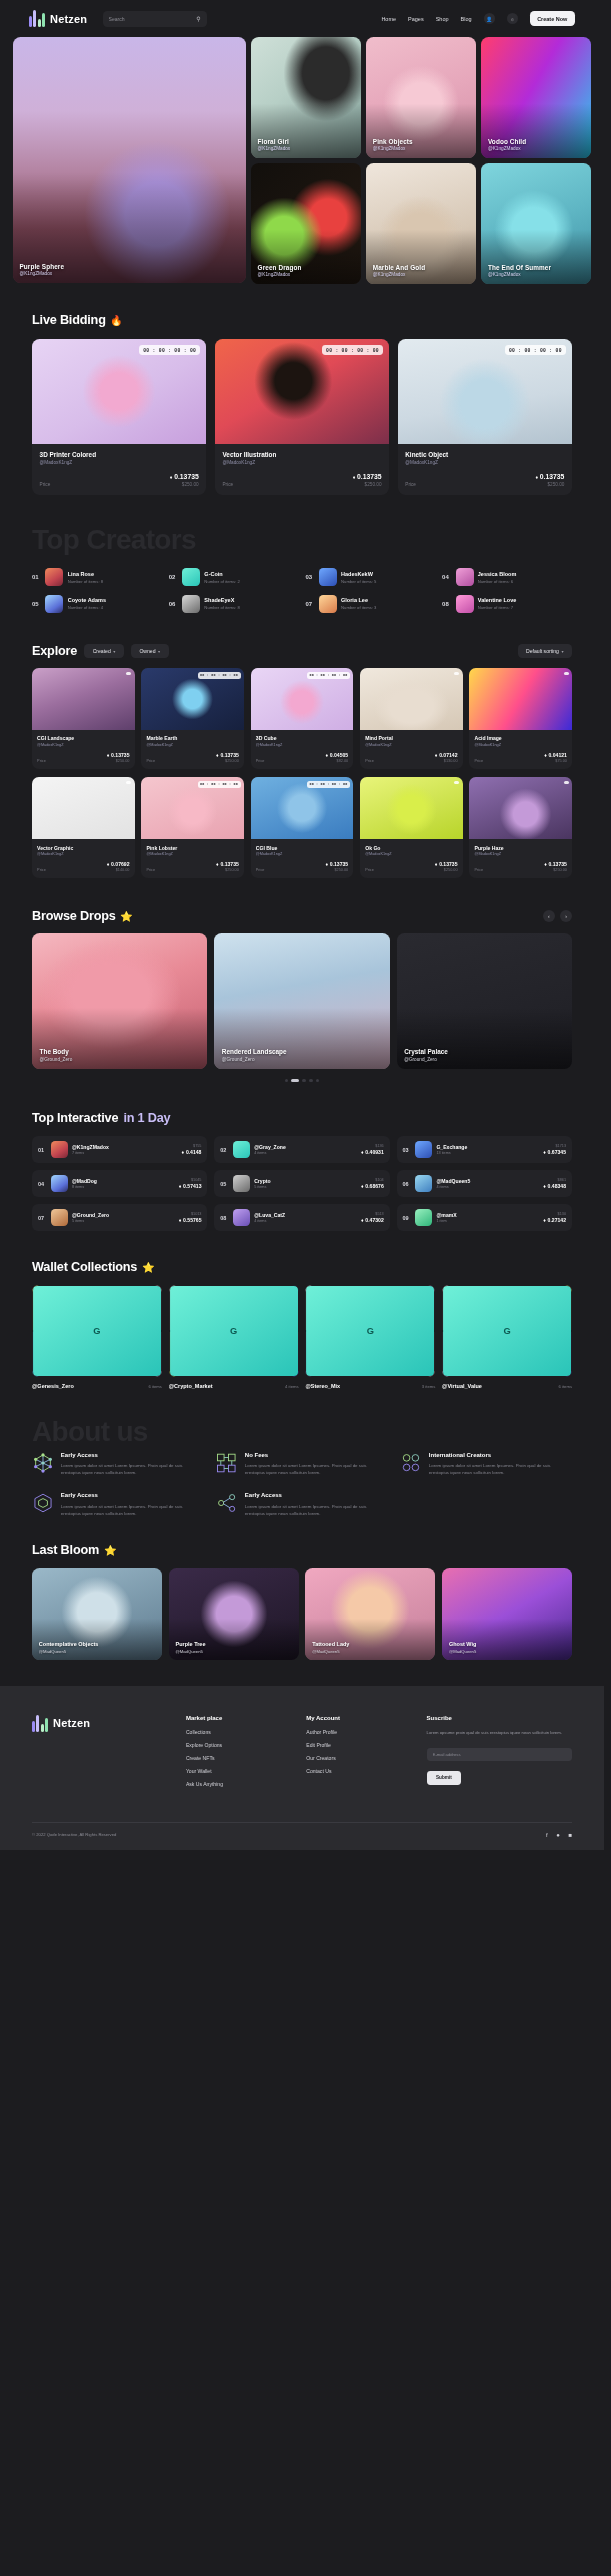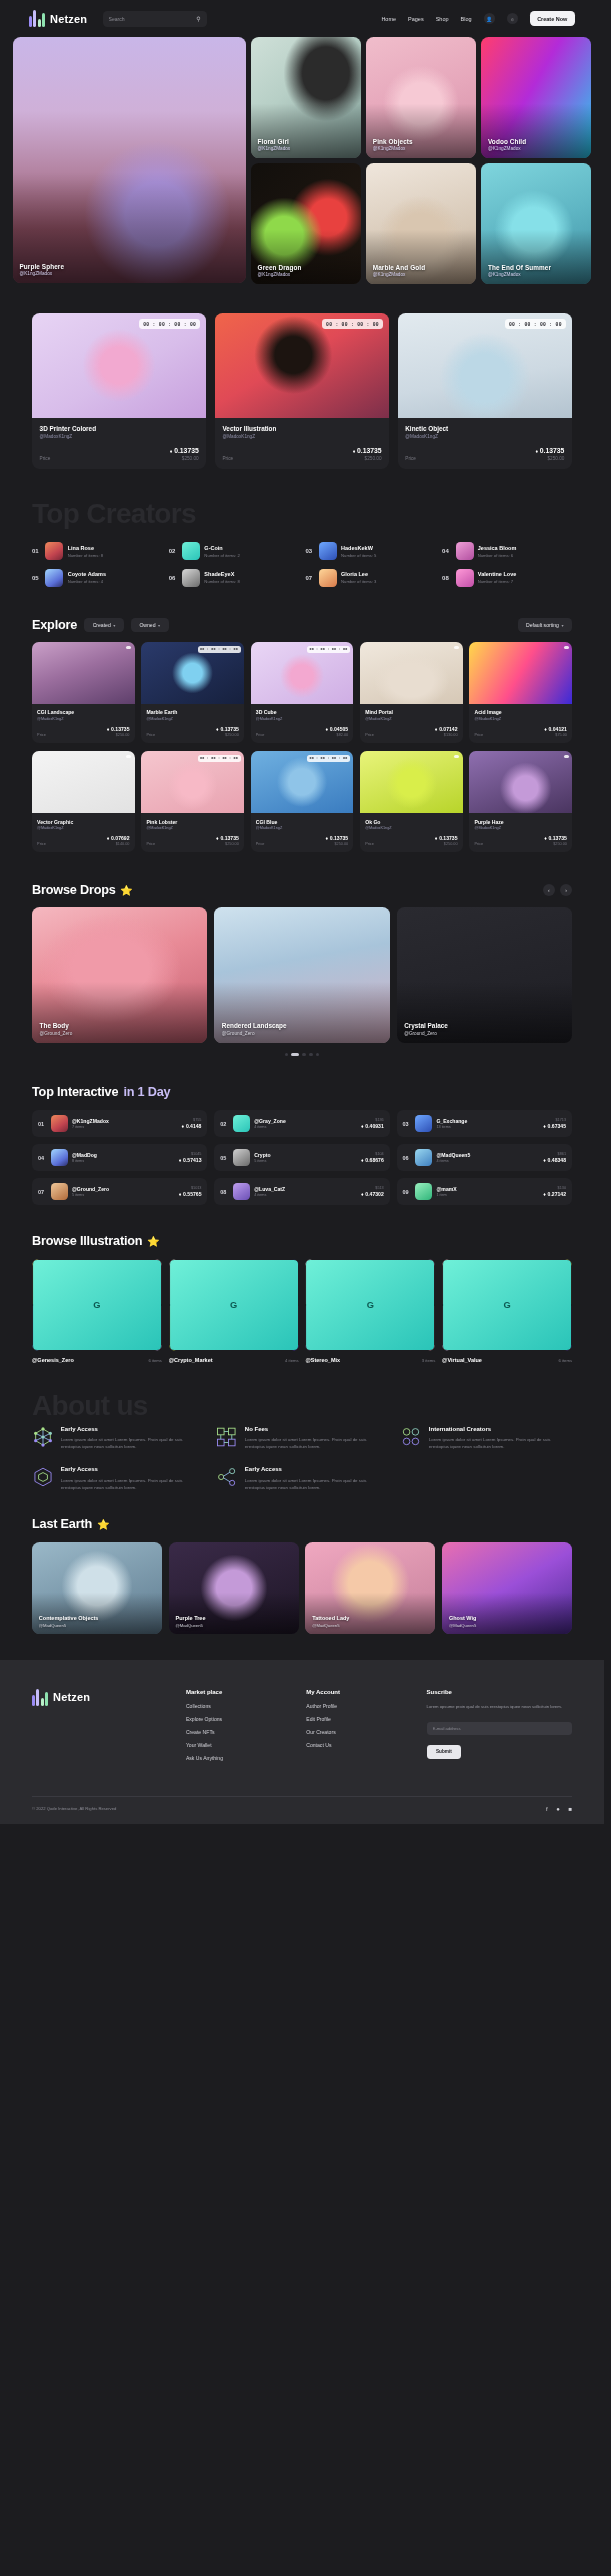--- a/index.html
+++ b/index.html
@@ -383,20 +383,24 @@
           <div class="tile-cap">
             <div class="t">The End Of Summer</div>
             <div class="u">@K1ngZMadox</div>
           </div>
         </div>
       </div>
     </div>
   </div>
 
   <div class="sec" style="margin-top:29px">
+    <div class="sec-h">
+      <span>Live Bidding</span>
+      <span class="emo">🔥</span>
+    </div>
     <div class="bid-row">
       <div class="bid-card">
         <div class="bid-img art-3dprint">
           <div class="timer">00 : 00 : 00 : 00</div>
         </div>
         <div class="bid-body">
           <div class="bid-t">3D Printer Colored</div>
           <div class="bid-u">@MadoxK1ngZ</div>
           <div class="bid-f">
             <span class="bid-lbl">Price</span>
@@ -844,21 +848,21 @@
         <span class="rt">
           <div class="usd">$130</div>
           <div class="eth2 eth">0.27142</div>
         </span>
       </div>
     </div>
   </div>
 
   <div class="sec" style="margin-top:29px">
     <div class="sec-h">
-      <span>Browse Illustration</span>
+      <span>Wallet Collections</span>
       <span class="emo">⭐</span>
     </div>
     <div class="br-grid">
       <div class="br-card">
         <div class="br-mos">
           <div class="a-okgo"></div>
           <div class="a-pinklob"></div>
           <div class="a-cgiblue"></div>
           <div class="a-3dcube"></div>
           <div class="br-badge">G</div>
@@ -985,21 +989,21 @@
         <span>
           <div class="ab-t">Early Access</div>
           <div class="ab-d">Lorem ipsum dolor sit amet Lorem Ipsumes. Proin qual de suis erestopius iquee nean sollicituin lorem.</div>
         </span>
       </div>
     </div>
   </div>
 
   <div class="sec" style="margin-top:25.5px">
     <div class="sec-h">
-      <span>Last Earth</span>
+      <span>Last Bloom</span>
       <span class="emo">⭐</span>
     </div>
     <div class="lc-row">
       <div class="lc a-contemp">
         <div class="shade"></div>
         <div class="lc-cap">
           <div class="t">Contemplative Objects</div>
           <div class="u">@MadQueen5</div>
         </div>
       </div>

